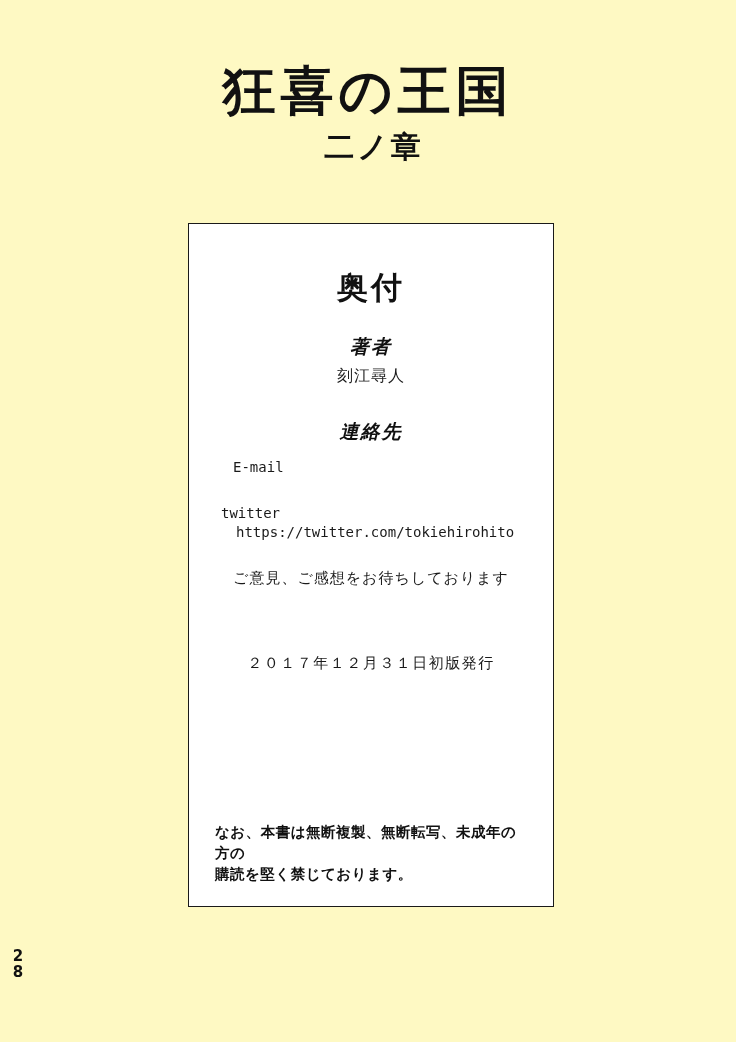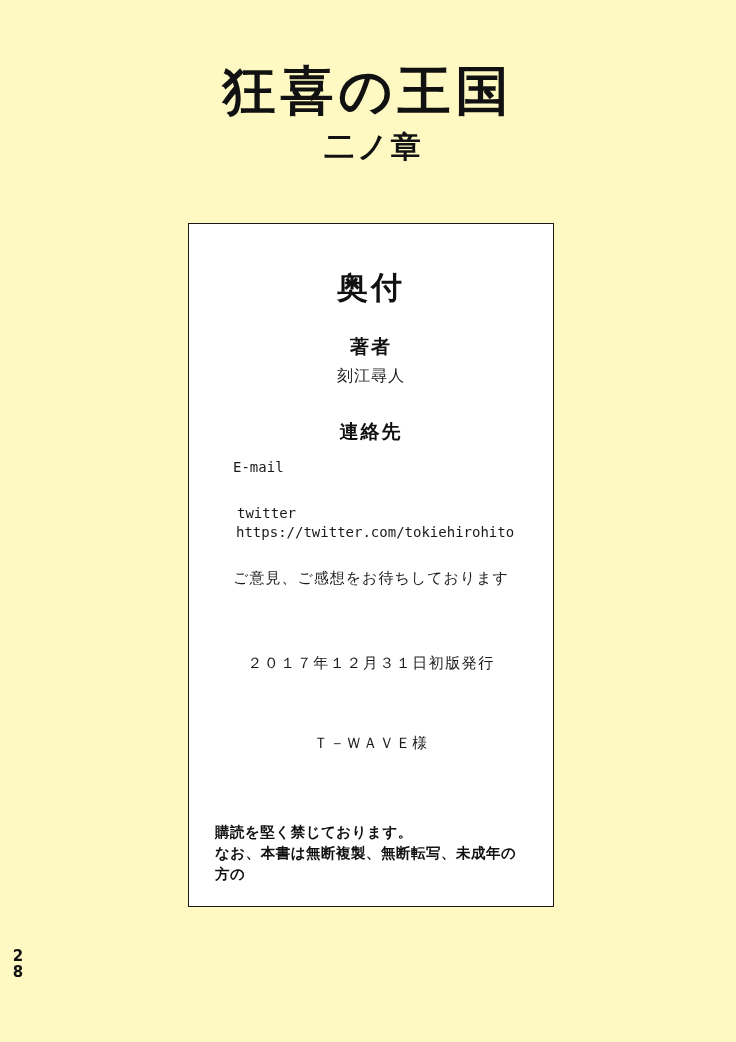--- a/index.html
+++ b/index.html
@@ -78,20 +78,21 @@
     color: #111111;
   }
   .heading-sub {
     font-family: "DejaVu Sans", sans-serif;
     font-size: 19px;
     font-weight: 700;
     letter-spacing: 2px;
     text-align: center;
     margin: 0;
     color: #111111;
+    font-style: italic;
   }
   .value-center {
     font-family: "DejaVu Sans", sans-serif;
     font-size: 15px;
     font-weight: 400;
     letter-spacing: 1px;
     text-align: center;
     margin: 0;
     color: #1a1a1a;
   }
@@ -116,21 +117,21 @@
   #okuzuke-title { top: 43px; left: 0; width: 100%; }
 
   #author-heading { top: 110px; left: 0; width: 100%; }
   #author-name    { top: 142px; left: 0; width: 100%; font-size: 16px; }
 
   #contact-heading { top: 195px; left: 0; width: 100%; }
 
   #email-label { top: 235px; left: 44px; }
   #email-value { top: 254px; left: 44px; }
 
-  #twitter-label { top: 281px; left: 48px; }
+  #twitter-label { top: 281px; left: 32px; }
   #twitter-value { top: 300px; left: 31px; }
 
   #feedback-note {
     top: 330px; left: 0; width: 100%;
     font-family: "DejaVu Sans", sans-serif;
     font-size: 15px;
     letter-spacing: 1px;
     text-align: center;
   }
 
@@ -203,25 +204,24 @@
 
       <p class="mono-label abs" id="email-label">E-mail</p>
 
       <p class="mono-label abs" id="twitter-label">twitter</p>
       <p class="mono-value abs" id="twitter-value">https://twitter.com/tokiehirohito</p>
 
       <p class="abs" id="feedback-note">ご意見、ご感想をお待ちしております</p>
 
       <p class="abs" id="pubdate-value">２０１７年１２月３１日初版発行</p>
 
-      <p class="abs" id="printer-value">Ｔ－ＷＡＶＥ様</p>
 
       <div class="abs" id="notice">
+        <div>なお、本書は無断複製、無断転写、未成年の方の</div>
         <div>購読を堅く禁じております。</div>
-        <div>なお、本書は無断複製、無断転写、未成年の方の</div>
       </div>
 
     </div>
   </div>
 
   <div class="page-number">
     <span>2</span>
     <span>8</span>
   </div>
 

